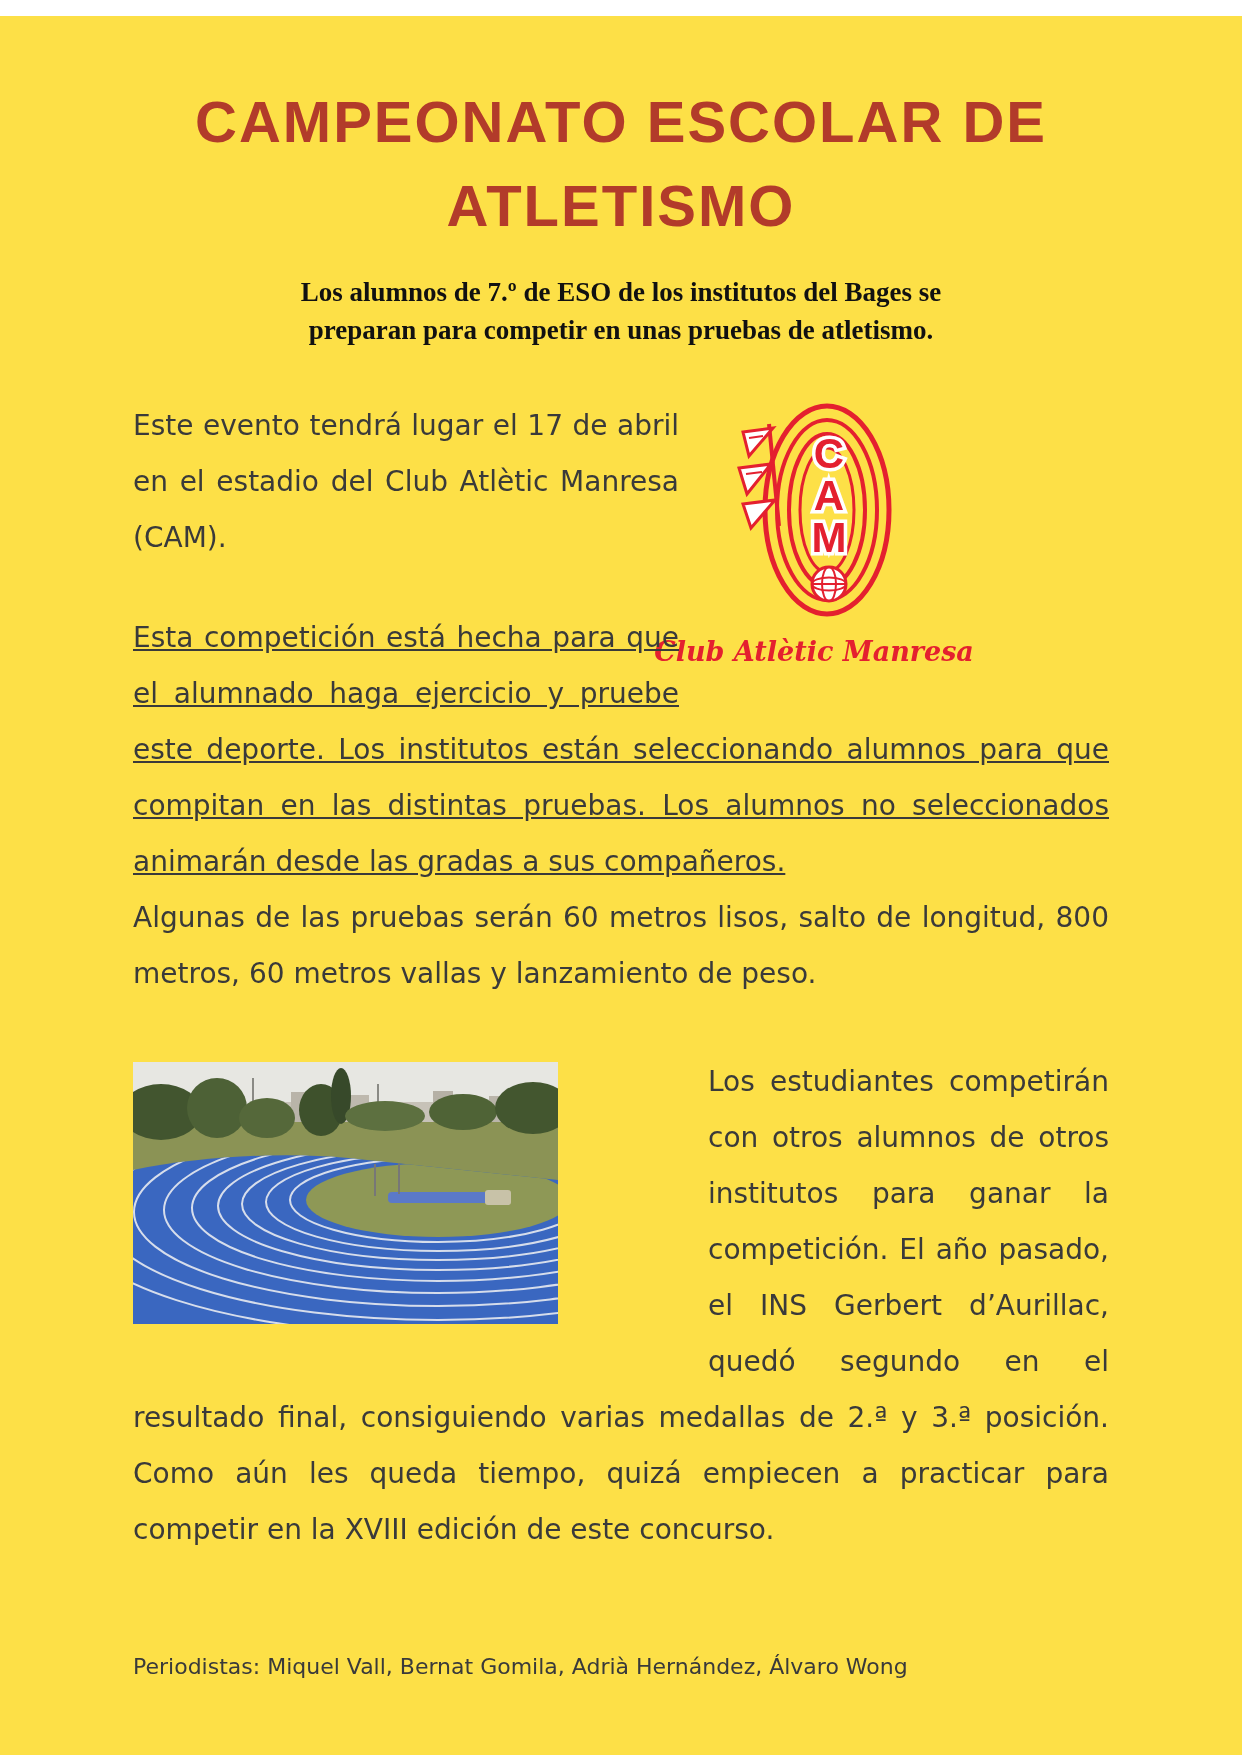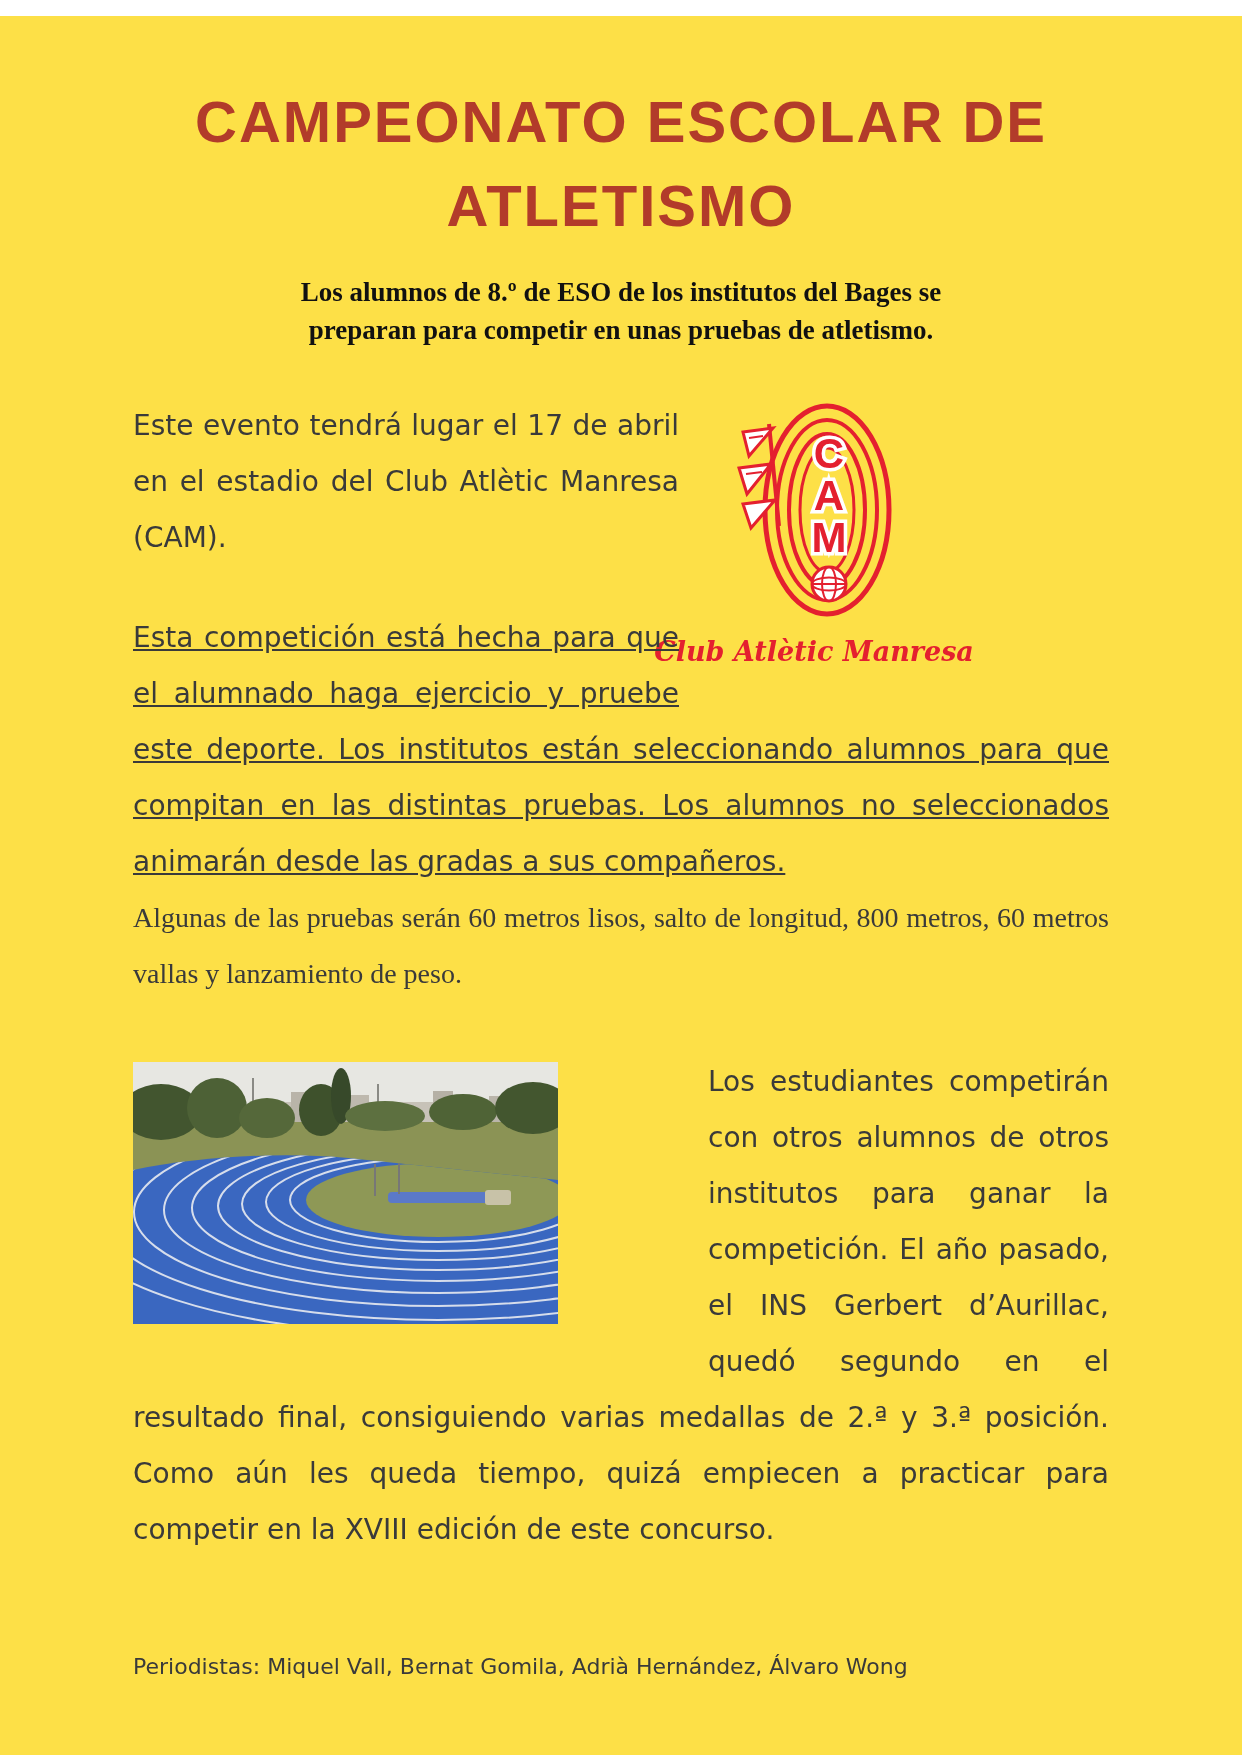--- a/index.html
+++ b/index.html
@@ -29,39 +29,39 @@
   .logo-caption{
     margin-top:10px;white-space:nowrap;
     font-family:"DejaVu Serif",serif;font-style:italic;font-weight:bold;
     font-size:27px;color:#e4202f;
   }
   p.body{
     margin:0;font-size:28px;line-height:2.0;
     text-align:justify;text-justify:inter-word;
   }
   p.body + p.body{margin-top:44px;text-decoration:underline;}
-  .p3{margin-top:50px;font-family:Liberation Serif, serif;}
+  .p3{margin-top:50px;}
   .section-results{margin-top:52px;display:flow-root;}
   .track-photo{
     float:left;width:425px;height:262px;
     margin:8px 150px 20px 0;display:block;
   }
   .footer{
     clear:both;margin:96px auto 0 auto;text-align:left;
     font-size:22px;color:#3a3a3a;
   }
 </style>
 </head>
 <body>
 
 <div class="page">
 
   <h1 class="title">CAMPEONATO ESCOLAR DE ATLETISMO</h1>
 
-  <h2 class="subtitle">Los alumnos de 8.º de ESO de los institutos del Bages se preparan para competir en unas pruebas de atletismo.</h2>
+  <h2 class="subtitle">Los alumnos de 7.º de ESO de los institutos del Bages se preparan para competir en unas pruebas de atletismo.</h2>
 
   <div class="section-intro">
 
     <div class="logo-block">
       <svg width="158" height="228" viewBox="0 0 158 228" aria-hidden="true">
 
         <g fill="none" stroke="#e4202f">
           <ellipse cx="92" cy="112" rx="62" ry="104" stroke-width="5"></ellipse>
           <ellipse cx="92" cy="112" rx="50" ry="90" stroke-width="4"></ellipse>
           <ellipse cx="92" cy="112" rx="38" ry="76" stroke-width="4"></ellipse>

